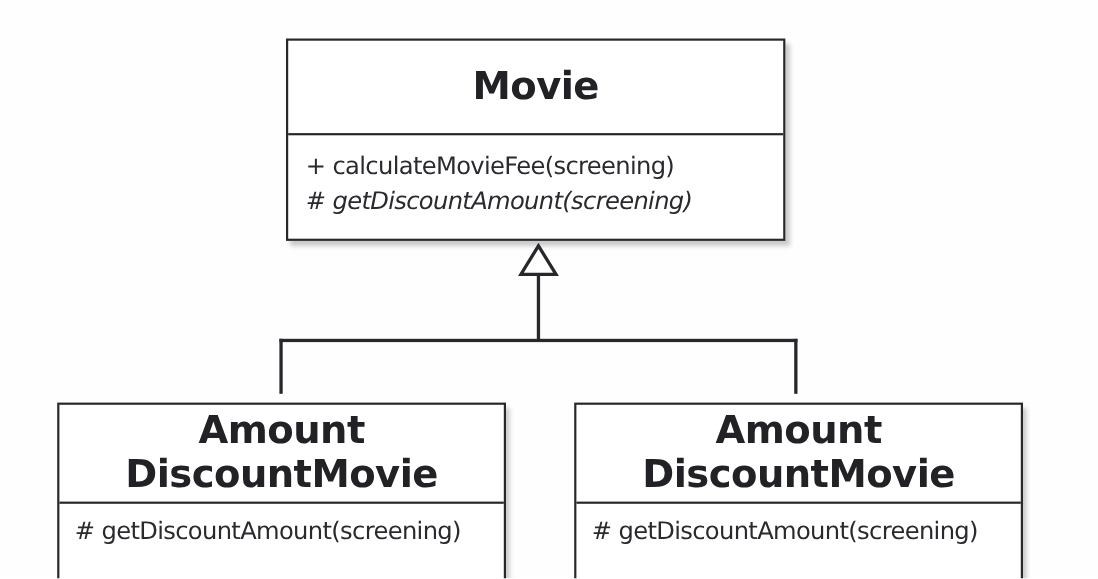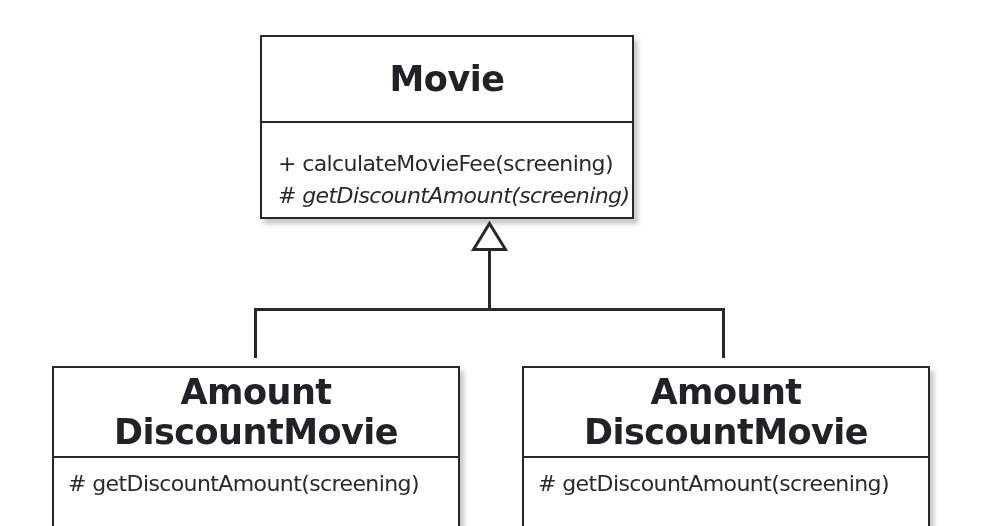--- a/index.html
+++ b/index.html
@@ -35,23 +35,23 @@
     line-height: 40px;
     color: #222226;
     letter-spacing: -0.5px;
   }
   .methods-compartment {
     box-sizing: border-box;
     font-size: 22px;
     letter-spacing: -0.6px;
   }
   
-  #movie-box { left: 260px; top: 35px; width: 374px; height: 184px; }
+  #movie-box { left: 260px; top: 35px; width: 454px; height: 184px; }
   #movie-box .name-compartment { height: 86px; }
-  #movie-box .methods-compartment { padding: 25px 0 0 16px; line-height: 32px; }
+  #movie-box .methods-compartment { padding: 13px 0 0 16px; line-height: 32px; }
   
   .child-box { top: 366px; width: 408px; height: 175px; }
   #amount-box { left: 52px; }
   #percent-box { left: 522px; }
   .child-box .name-compartment { height: 90px; }
   .child-box .methods-compartment {
     height: 51px;
     display: flex;
     align-items: center;
     padding-left: 14px;

